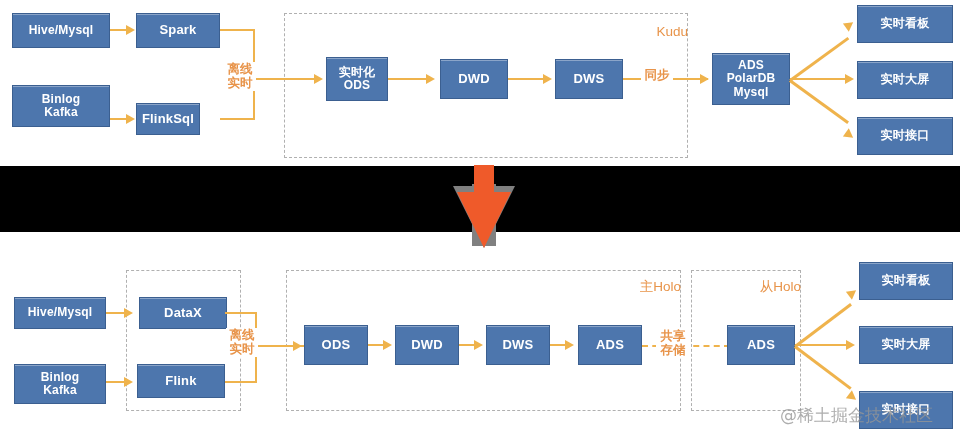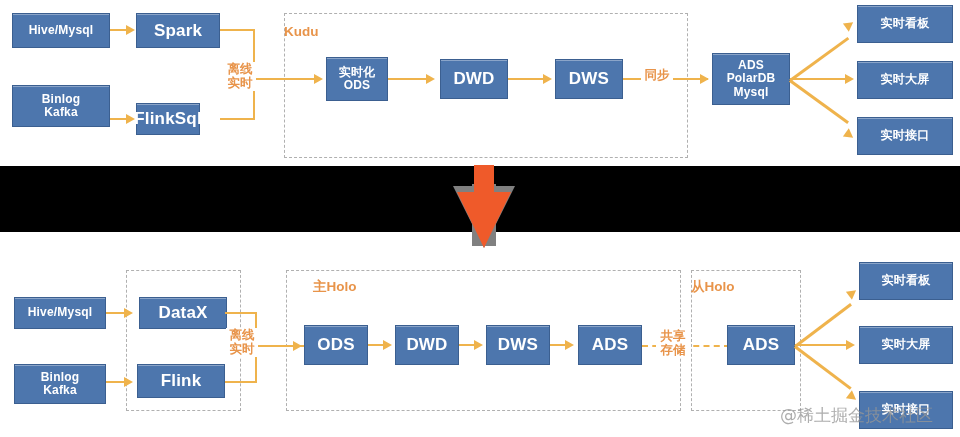--- a/index.html
+++ b/index.html
@@ -13,37 +13,37 @@
     background:#4d76ad;
     border:1px solid #3b5f90;
     box-shadow:0 1px 0 rgba(255,255,255,.35) inset;
     color:#ffffff;
     display:flex;align-items:center;justify-content:center;
     text-align:center;
     font-weight:bold;
     line-height:1.12;
     letter-spacing:.2px;
     white-space:pre-line;
-    font-size:17px;
+    font-size:13px;
   }
   .node.small{font-size:12px;text-align:center;}
 
   
   .group{
     position:absolute;box-sizing:border-box;
     border:1px dashed #b0b0b0;
     background:transparent;
   }
   .group-title{
     position:absolute;
     color:#e8944a;
     font-size:13.5px;
-    font-weight:bold;
+    font-weight:normal;
     white-space:nowrap;
-    text-align:left;
+    text-align:right;
   }
 
   
   .hline{position:absolute;background:#efb34c;height:2px;}
   .vline{position:absolute;background:#efb34c;width:2px;}
   .arrowhead{
     position:absolute;width:0;height:0;
     border-top:5px solid transparent;
     border-bottom:5px solid transparent;
     border-left:9px solid #efb34c;
@@ -151,21 +151,21 @@
 
   <div class="big-arrow-shadow" style="left:472px;top:184px;width:24px;height:62px;"></div>
   <div class="big-arrow-head-shadow" style="left:453px;top:186px;"></div>
 
   <div class="big-arrow-shaft" style="left:474px;top:165px;width:20px;height:38px;"></div>
   <div class="big-arrow-head" style="left:457px;top:192px;"></div>
 
   <div class="group" style="left:126px;top:270px;width:115px;height:141px;"></div>
 
   <div class="group" style="left:286px;top:270px;width:395px;height:141px;"></div>
-  <div class="group-title" style="left:286px;top:278px;width:395px;margin-left:27px;">主Holo</div>
+  <div class="group-title" style="left:286px;top:278px;width:395px;">主Holo</div>
 
   <div class="group" style="left:691px;top:270px;width:110px;height:141px;"></div>
   <div class="group-title" style="left:691px;top:278px;width:110px;">从Holo</div>
 
   <div class="node small" style="left:14px;top:297px;width:92px;height:32px;">Hive/Mysql</div>
   <div class="node small" style="left:14px;top:364px;width:92px;height:40px;">Binlog
 Kafka</div>
 
   <div class="node" style="left:139px;top:297px;width:88px;height:32px;">DataX</div>
   <div class="node" style="left:137px;top:364px;width:88px;height:34px;">Flink</div>

